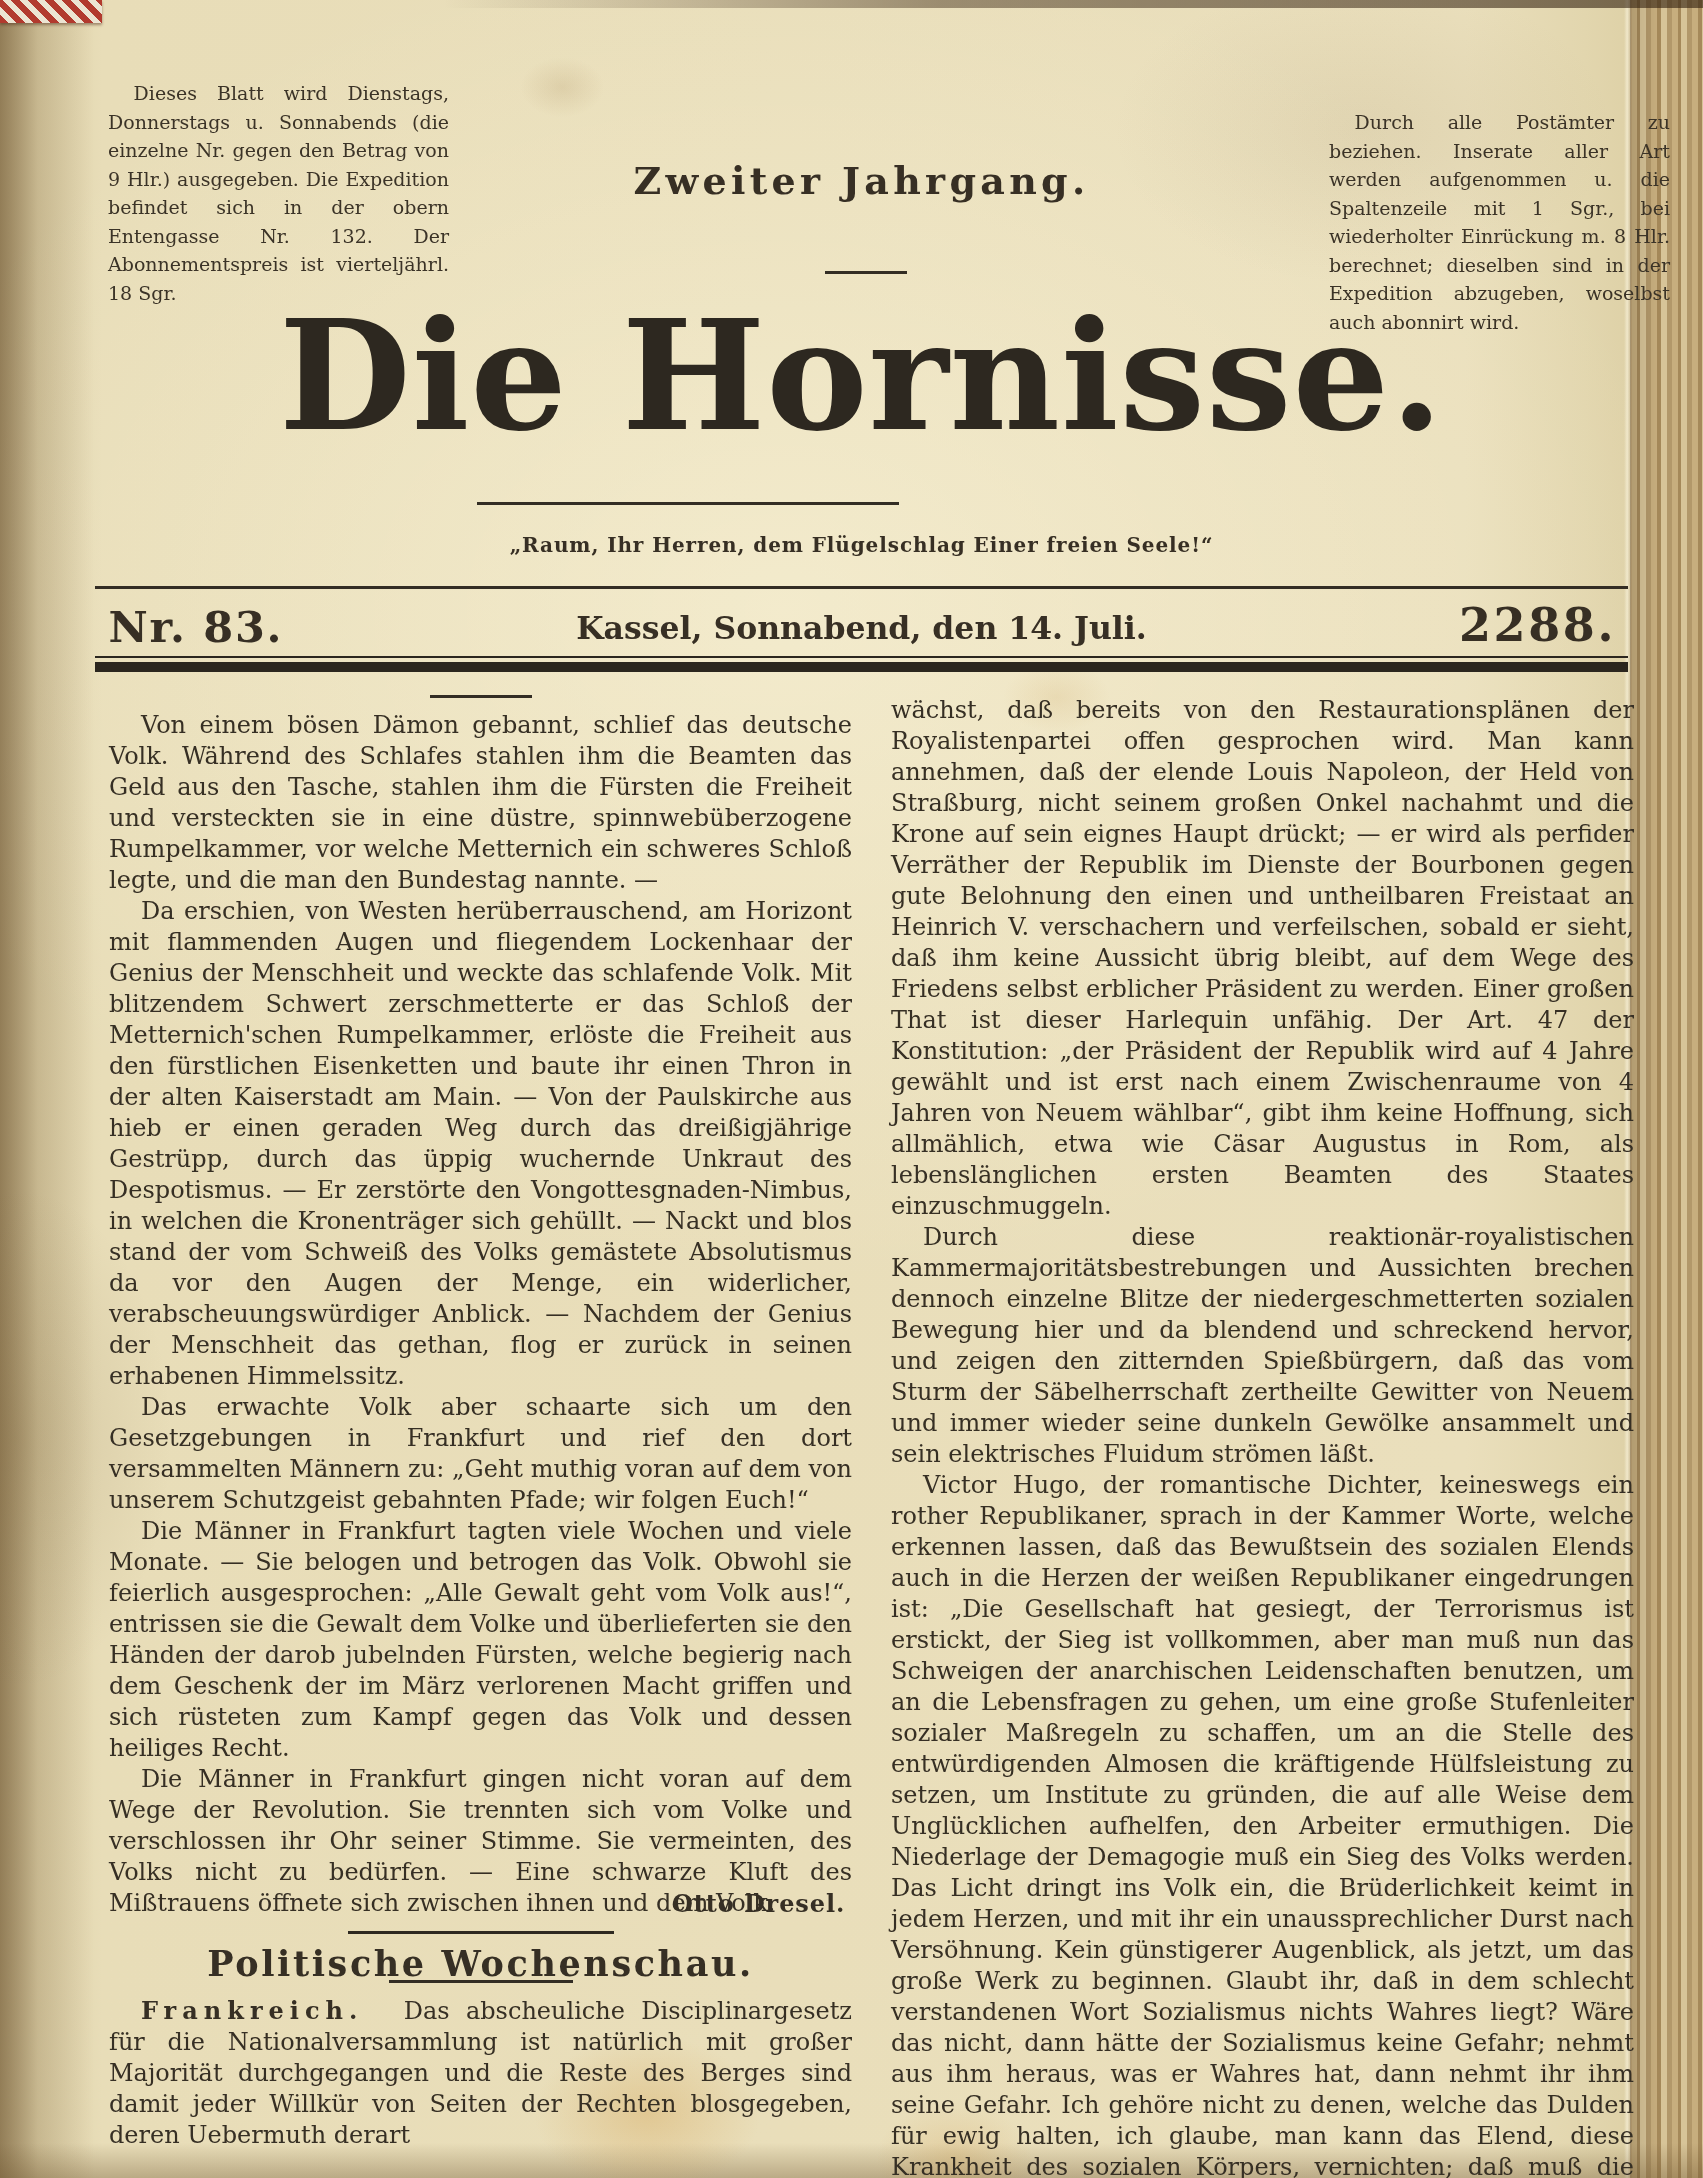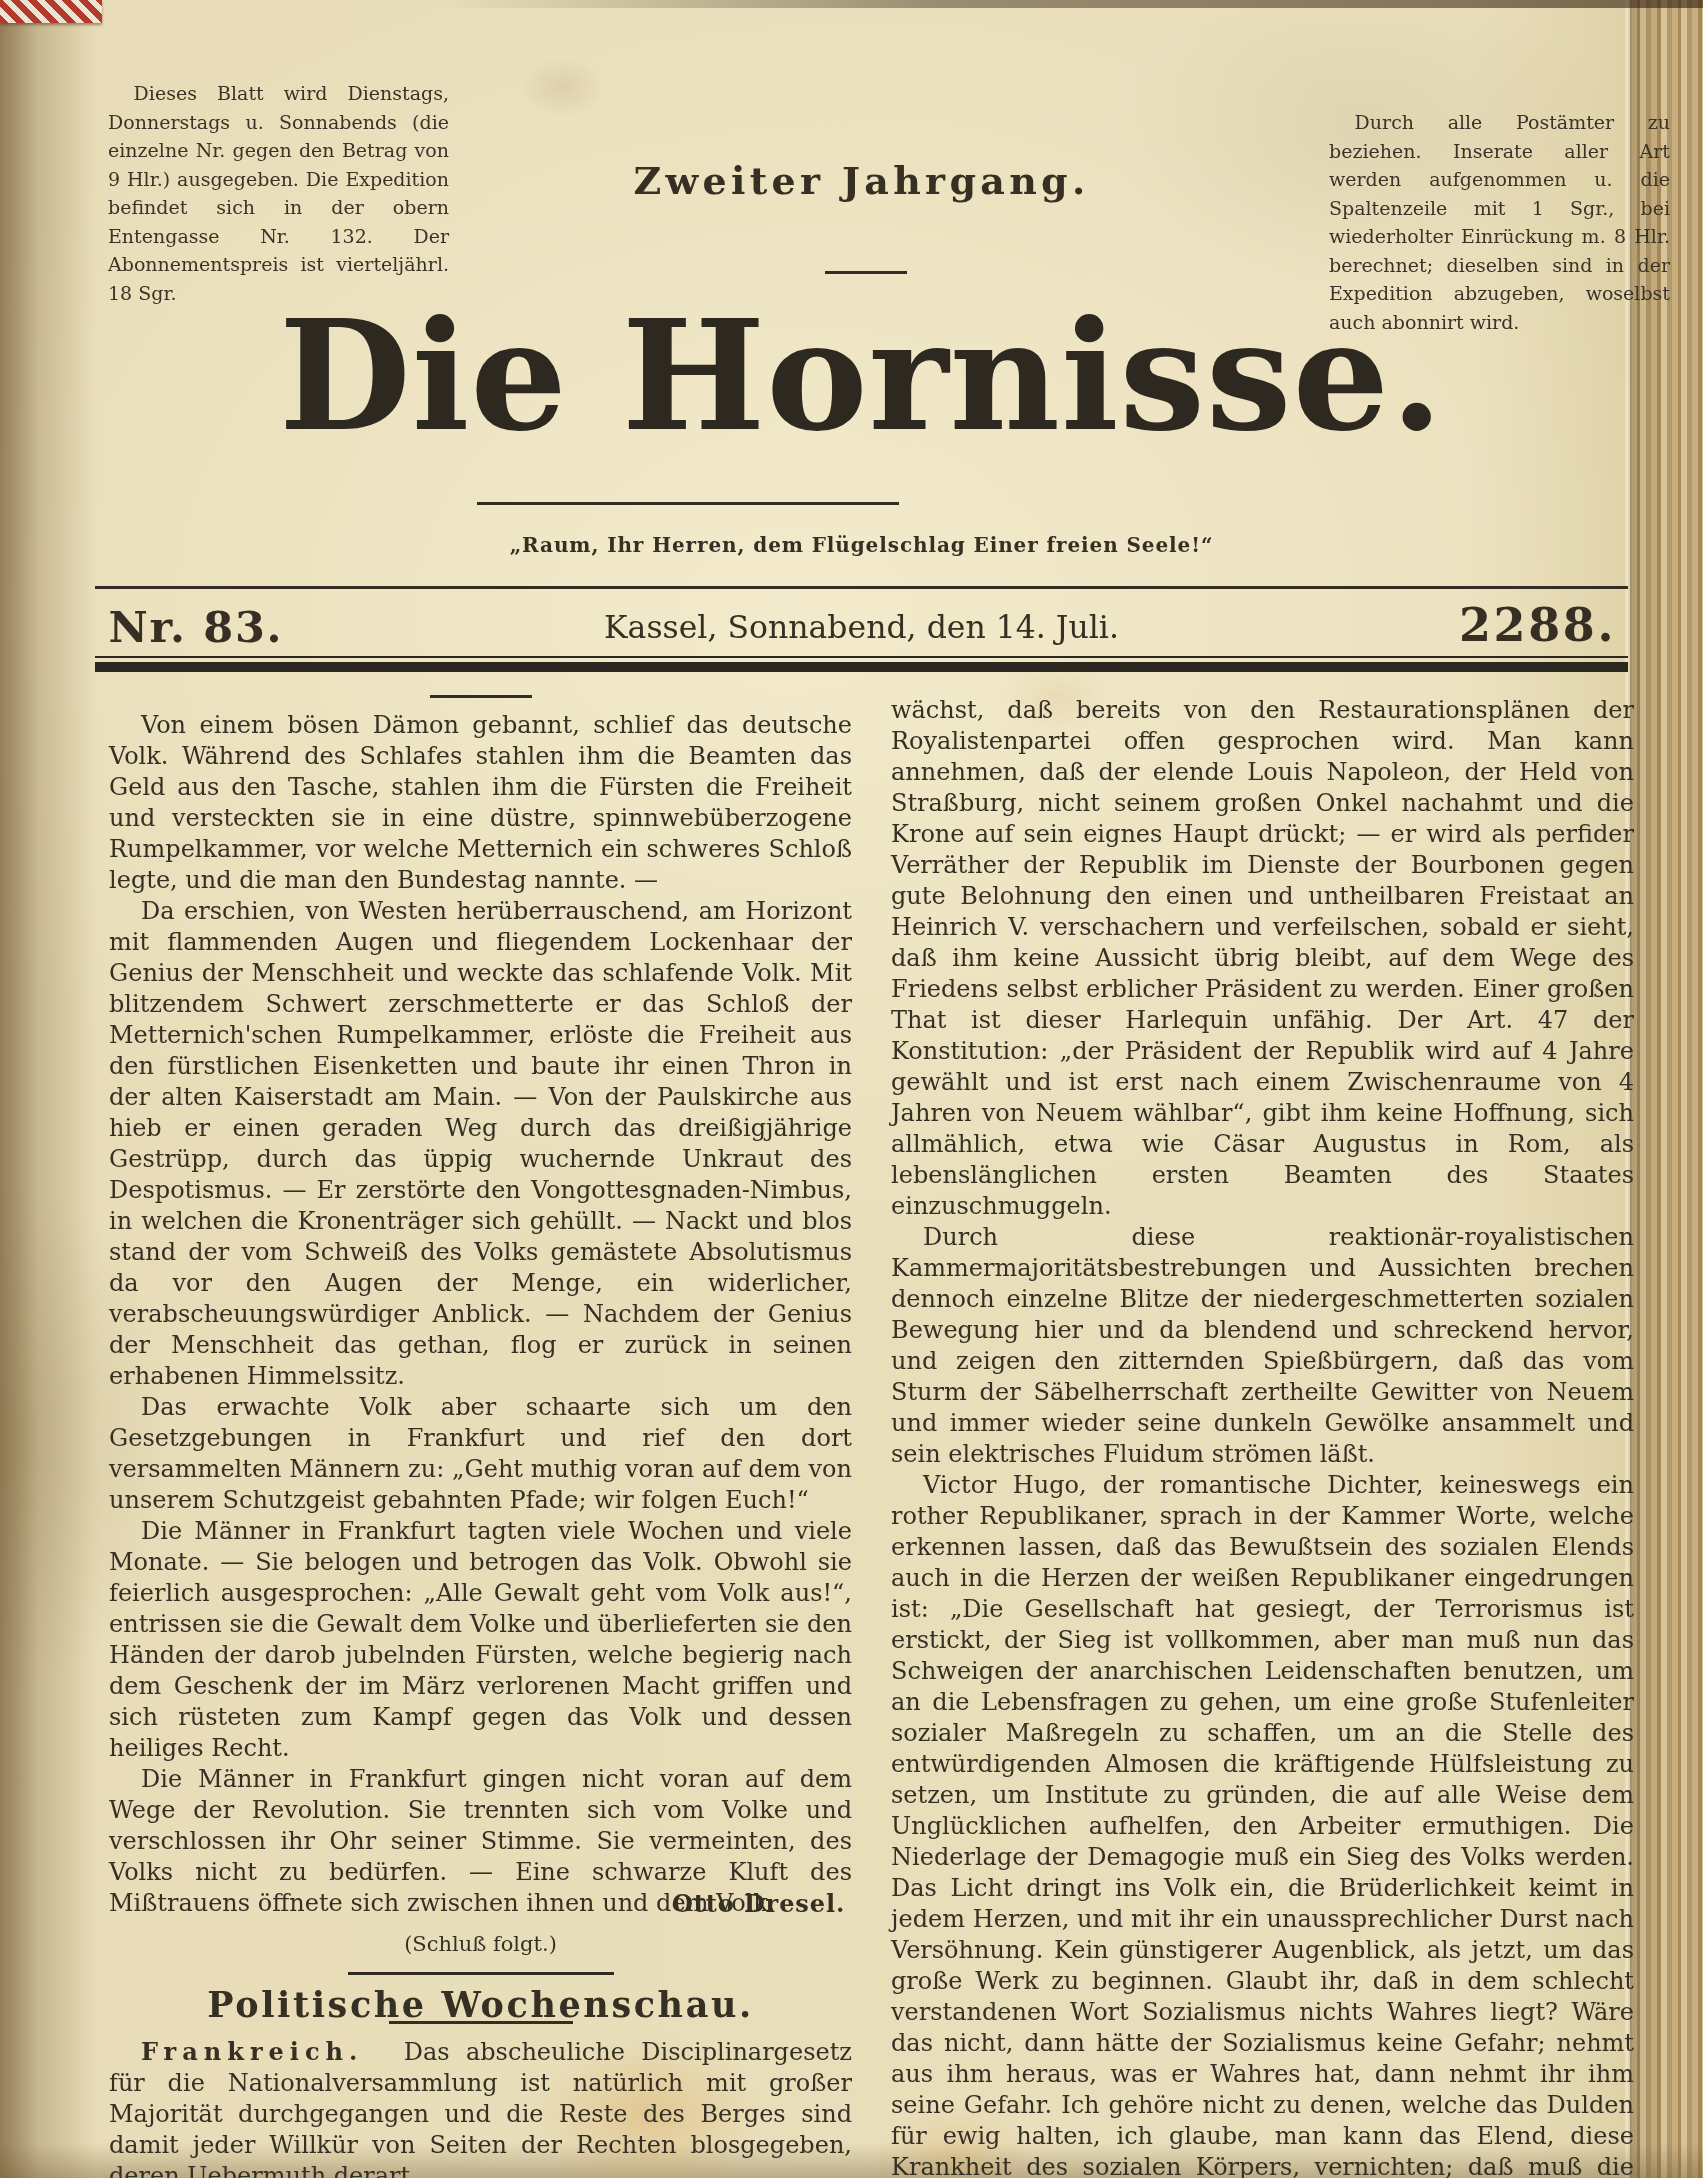--- a/index.html
+++ b/index.html
@@ -45,21 +45,21 @@
   .centerband{position:absolute;left:95px;width:1533px;text-align:center;}
   .edition{top:158px;font-size:38px;font-weight:bold;letter-spacing:4.3px;}
   .rule{position:absolute;background:#332d24;}
   .rule-edition{top:271px;left:825px;width:82px;height:2.6px;}
   .title{top:300px;font-size:152px;font-weight:bold;letter-spacing:0.9px;line-height:1;margin:0;color:#2d2820;}
   .rule-title{top:502px;left:477px;width:422px;height:3.4px;}
   .motto{top:533px;font-size:20px;font-weight:bold;letter-spacing:0.9px;}
   .rule-thin-full{top:586px;left:95px;width:1533px;height:2.6px;}
   .date-row{position:absolute;top:595px;left:95px;width:1533px;height:65px;}
   .issue-no{position:absolute;left:13.6px;top:6.8px;font-size:43px;font-weight:bold;letter-spacing:1.7px;}
-  .dateline{display:block;text-align:center;font-size:31.5px;font-weight:normal;padding-top:13.6px;}
+  .dateline{display:block;text-align:center;font-size:31.5px;font-weight:bold;padding-top:13.6px;}
   .year{position:absolute;right:12px;top:3.4px;font-size:46px;font-weight:bold;letter-spacing:2.6px;}
   .rule-thick-full{top:656px;left:95px;width:1533px;height:10.2px;background:#2b261e;
     border-top:2.6px solid #2b261e;padding-top:4.3px;background-clip:content-box;box-sizing:content-box;}
   
   .col{position:absolute;top:695px;width:743px;font-size:24px;line-height:31px;
     text-align:justify;color:#362f24;}
   .col-left{left:109px;}
   .col-right{left:891px;}
   .para{margin:0;text-indent:32px;}
   .col-right .para:first-child{text-indent:0;}
@@ -118,21 +118,20 @@
         <p class="para">Da erschien, von Westen herüberrauschend, am Horizont mit flammenden Augen und fliegendem Lockenhaar der Genius der Menschheit und weckte das schlafende Volk. Mit blitzendem Schwert zerschmetterte er das Schloß der Metternich'schen Rumpelkammer, erlöste die Freiheit aus den fürstlichen Eisenketten und baute ihr einen Thron in der alten Kaiserstadt am Main. — Von der Paulskirche aus hieb er einen geraden Weg durch das dreißigjährige Gestrüpp, durch das üppig wuchernde Unkraut des Despotismus. — Er zerstörte den Vongottesgnaden-Nimbus, in welchen die Kronenträger sich gehüllt. — Nackt und blos stand der vom Schweiß des Volks gemästete Absolutismus da vor den Augen der Menge, ein widerlicher, verabscheuungswürdiger Anblick. — Nachdem der Genius der Menschheit das gethan, flog er zurück in seinen erhabenen Himmelssitz.</p>
         <p class="para">Das erwachte Volk aber schaarte sich um den Gesetzgebungen in Frankfurt und rief den dort versammelten Männern zu: „Geht muthig voran auf dem von unserem Schutzgeist gebahnten Pfade; wir folgen Euch!“</p>
         <p class="para">Die Männer in Frankfurt tagten viele Wochen und viele Monate. — Sie belogen und betrogen das Volk. Obwohl sie feierlich ausgesprochen: „Alle Gewalt geht vom Volk aus!“, entrissen sie die Gewalt dem Volke und überlieferten sie den Händen der darob jubelnden Fürsten, welche begierig nach dem Geschenk der im März verlorenen Macht griffen und sich rüsteten zum Kampf gegen das Volk und dessen heiliges Recht.</p>
       </div>
 
     <p class="para sig-para">
       <span>Die Männer in Frankfurt gingen nicht voran auf dem Wege der Revolution. Sie trennten sich vom Volke und verschlossen ihr Ohr seiner Stimme. Sie vermeinten, des Volks nicht zu bedürfen. — Eine schwarze Kluft des Mißtrauens öffnete sich zwischen ihnen und dem Volk.</span>
       <span class="sig">Otto Dresel.</span>
     </p>
 
-    <div class="continuation">(Schluß folgt.)</div>
 
     <div class="rule-sep"></div>
 
     <h2 class="section-head">Politische Wochenschau.</h2>
     <div class="rule-inline rule-small2"></div>
 
     <p class="para">
       <span class="leadin">Frankreich.</span>
       <span>Das abscheuliche Disciplinargesetz für die Nationalversammlung ist natürlich mit großer Majorität durchgegangen und die Reste des Berges sind damit jeder Willkür von Seiten der Rechten blosgegeben, deren Uebermuth derart</span>
     </p>

